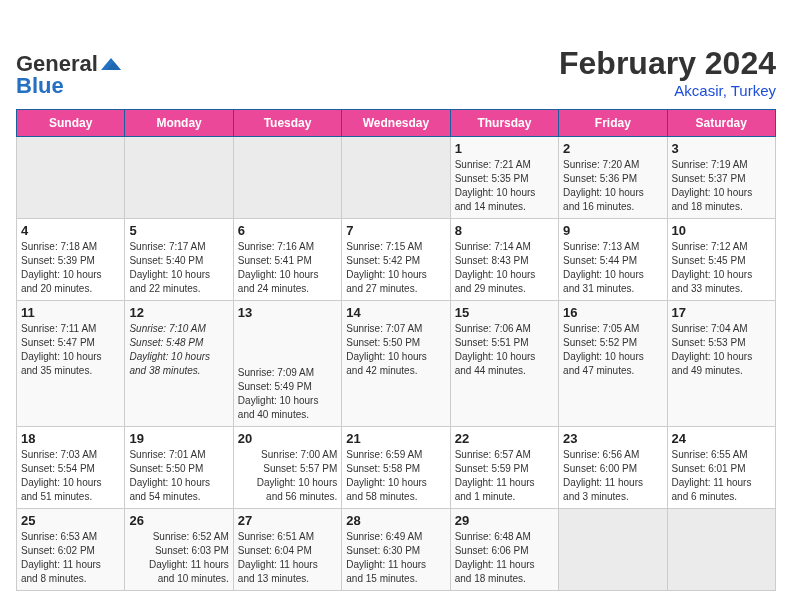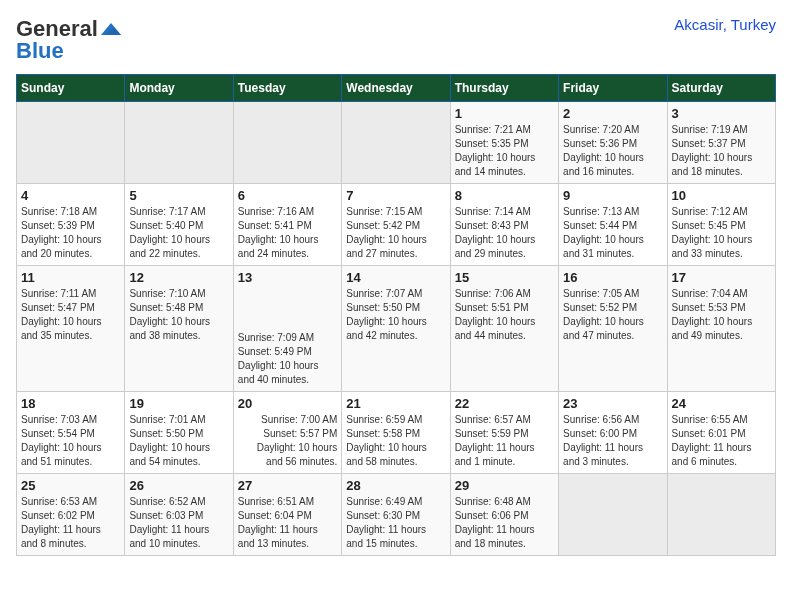--- a/index.html
+++ b/index.html
@@ -6,22 +6,23 @@
     body {
       font-family: Arial, sans-serif;
       background: #fff;
       width: 792px;
       min-height: 612px;
       padding: 16px;
     }
     .header {
       display: flex;
       justify-content: space-between;
-      align-items: flex-start;
+      align-items: flex-end;
       margin-bottom: 10px;
+      margin-top: 29px;
     }
     .logo {
       display: flex;
       flex-direction: column;
       align-items: flex-start;
     }
     .title-block {
       text-align: right;
     }
     .main-title {
@@ -32,24 +33,24 @@
     .subtitle {
       font-size: 15px;
       color: #1d4ed8;
     }
     table {
       width: 100%;
       border-collapse: collapse;
       font-size: 11px;
     }
     thead tr th {
-      background-color: #14532d;
+      background-color: #ec4899;
       color: #fff;
       padding: 6px 4px;
-      text-align: left;
+      text-align: center;
       font-size: 12px;
       font-weight: bold;
       border: 1px solid #1a5fa0;
     }
     tbody tr td {
       border: 1px solid #ccc;
       padding: 4px 4px;
       vertical-align: top;
       width: 14.28%;
       min-height: 80px;
@@ -84,20 +85,21 @@
     <div style="display:flex;align-items:center;gap:2px;">
       <span style="font-size:22px;font-weight:bold;color:#333;">General</span>
       <svg width="20" height="16" viewBox="0 0 20 16" style="margin-left:1px;">
         <polygon points="0,14 10,2 20,14" fill="#2470c2"></polygon>
         <polygon points="5,14 13,6 20,14" fill="#1a5fa0" opacity="0.5"></polygon>
       </svg>
     </div>
     <span style="font-size:22px;font-weight:bold;color:#2470c2;margin-top:-4px;">Blue</span>
   </div>
   <div class="title-block">
+    <div class="main-title">February 2024</div>
     <div class="subtitle">Akcasir, Turkey</div>
   </div>
 </div>
 
 <table>
   <thead>
     <tr>
     <th>Sunday</th>
         <th>Monday</th>
         <th>Tuesday</th>
@@ -189,21 +191,21 @@
       <tr class="row-bg-even">
         <td>
           <span class="day-num">11</span>
           <div class="day-info" style="white-space: pre-line;">Sunrise: 7:11 AM
 Sunset: 5:47 PM
 Daylight: 10 hours
 and 35 minutes.</div>
         </td>
         <td>
           <span class="day-num">12</span>
-          <div class="day-info" style="white-space: pre-line;">Sunrise: 7:10 AM
+          <div class="day-info" style="white-space: pre-line; font-style: italic;">Sunrise: 7:10 AM
 Sunset: 5:48 PM
 Daylight: 10 hours
 and 38 minutes.</div>
         </td>
         <td>
           <span class="day-num">13</span>
           <div class="day-info" style="white-space: pre-line; margin-top: 46px;">Sunrise: 7:09 AM
 Sunset: 5:49 PM
 Daylight: 10 hours
 and 40 minutes.</div>
@@ -291,21 +293,21 @@
       <tr class="row-bg-even">
         <td>
           <span class="day-num">25</span>
           <div class="day-info" style="white-space: pre-line;">Sunrise: 6:53 AM
 Sunset: 6:02 PM
 Daylight: 11 hours
 and 8 minutes.</div>
         </td>
         <td>
           <span class="day-num">26</span>
-          <div class="day-info" style="white-space: pre-line;">Sunrise: 6:52 AM
+          <div class="day-info" style="white-space: pre-line; text-align: right;">Sunrise: 6:52 AM
 Sunset: 6:03 PM
 Daylight: 11 hours
 and 10 minutes.</div>
         </td>
         <td>
           <span class="day-num">27</span>
           <div class="day-info" style="white-space: pre-line;">Sunrise: 6:51 AM
 Sunset: 6:04 PM
 Daylight: 11 hours
 and 13 minutes.</div>

